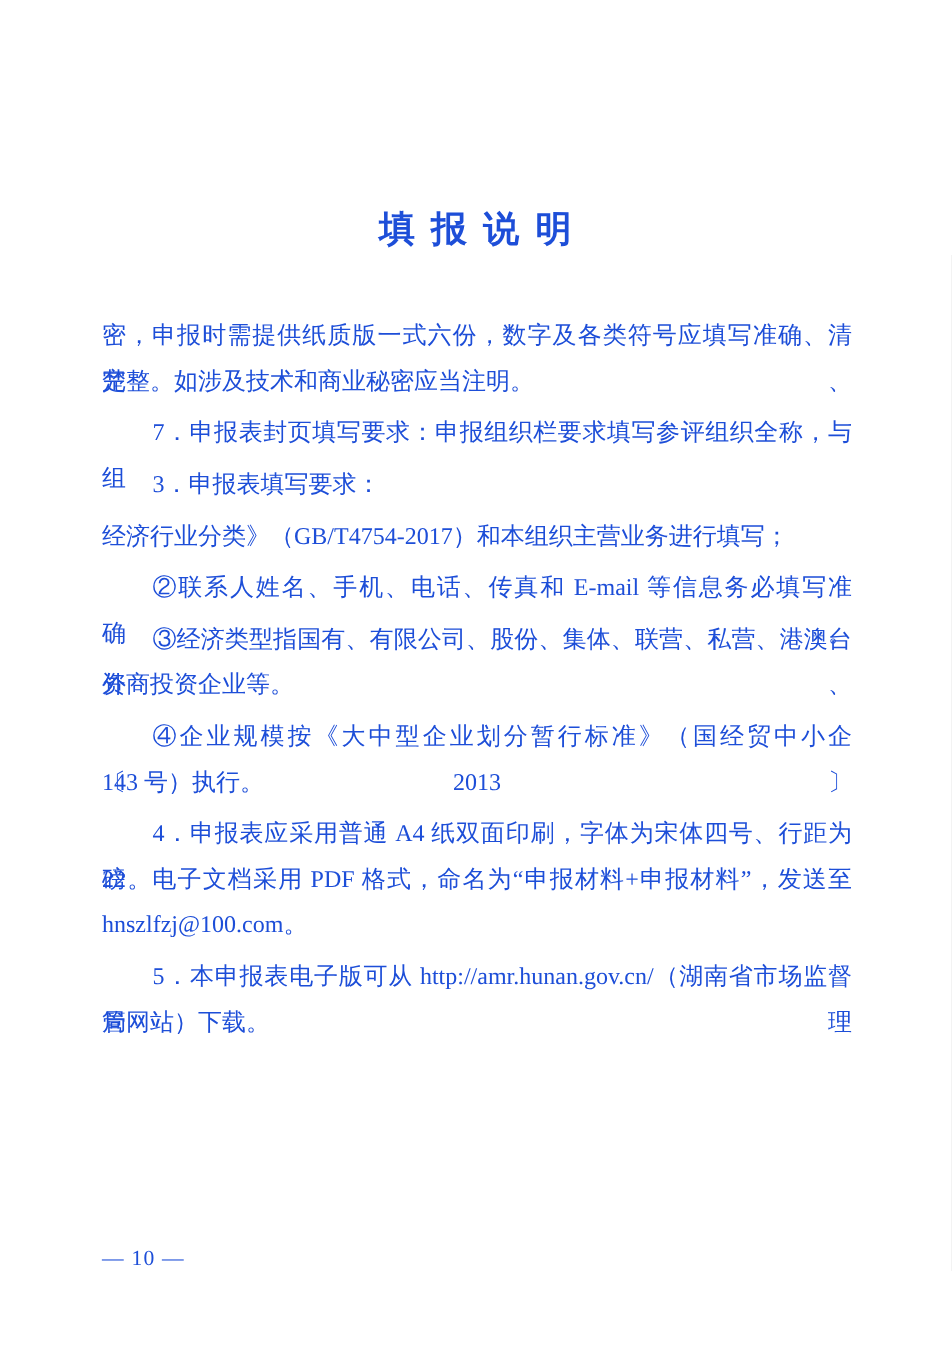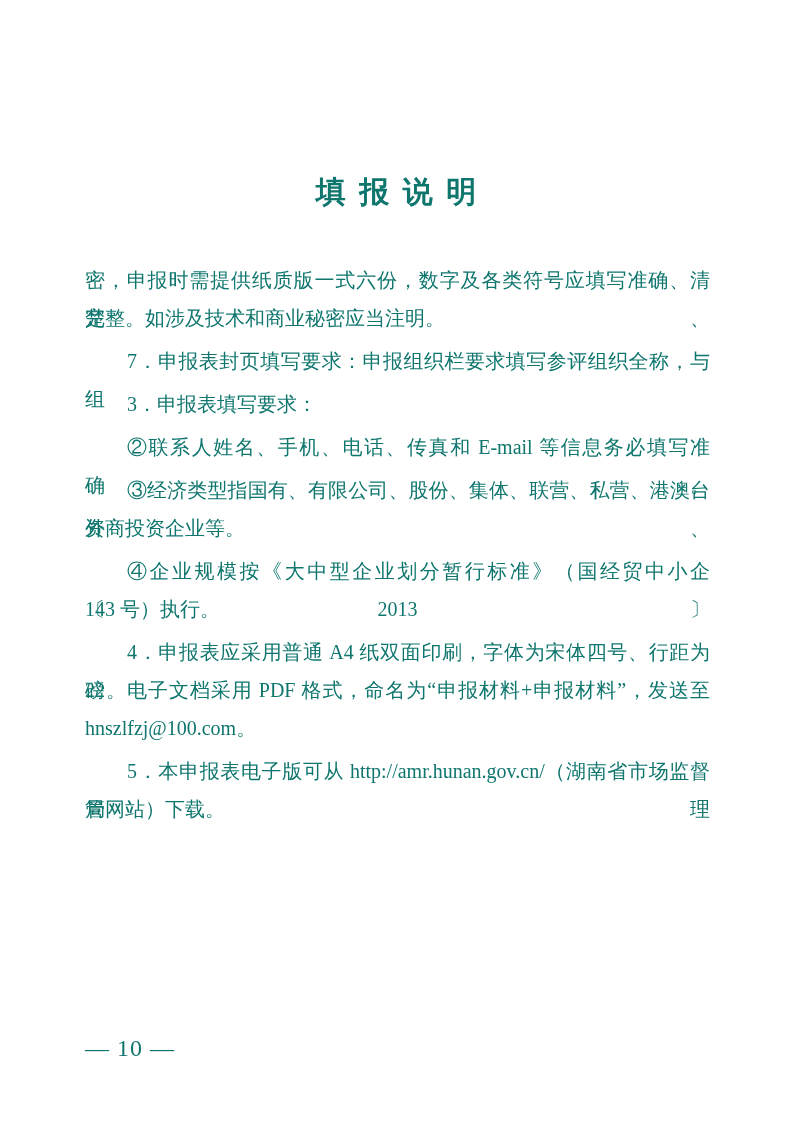--- a/index.html
+++ b/index.html
@@ -5,21 +5,21 @@
   html, body {
     margin: 0;
     padding: 0;
     background: #e8e8e8;
   }
   .page {
     position: relative;
     width: 793px;
     height: 1122px;
     background: #ffffff;
-    color: #0f766e;
+    color: #1d4ed8;
     font-family: "Liberation Serif", "DejaVu Serif", serif;
     overflow: hidden;
   }
   .content {
     position: absolute;
     left: 85px;
     top: 0;
     width: 625px;
   }
   .doc-title {
@@ -50,21 +50,21 @@
   }
   .line.first {
     text-indent: 42px;
   }
   .page-number {
     position: absolute;
     left: 85px;
     top: 1029px;
     height: 38px;
     line-height: 38px;
-    font-size: 24px;
+    font-size: 18px;
     letter-spacing: 1px;
   }
 </style>
 </head>
 <body>
 
 <div class="page">
   <div class="content">
 
     <div class="doc-title">填 报 说 明</div>
@@ -78,20 +78,21 @@
 
       <div class="para">
         <div class="line first just">7．申报表封页填写要求：申报组织栏要求填写参评组织全称，与组</div>
       </div>
 
       <div class="para">
         <div class="line first">3．申报表填写要求：</div>
       </div>
 
       <div class="para">
+        <div class="line">经济行业分类》（GB/T4754-2017）和本组织主营业务进行填写；</div>
       </div>
 
       <div class="para">
         <div class="line first just">②联系人姓名、手机、电话、传真和 E-mail 等信息务必填写准确。</div>
       </div>
 
       <div class="para">
         <div class="line first just">③经济类型指国有、有限公司、股份、集体、联营、私营、港澳台资、</div>
         <div class="line">外商投资企业等。</div>
       </div>

